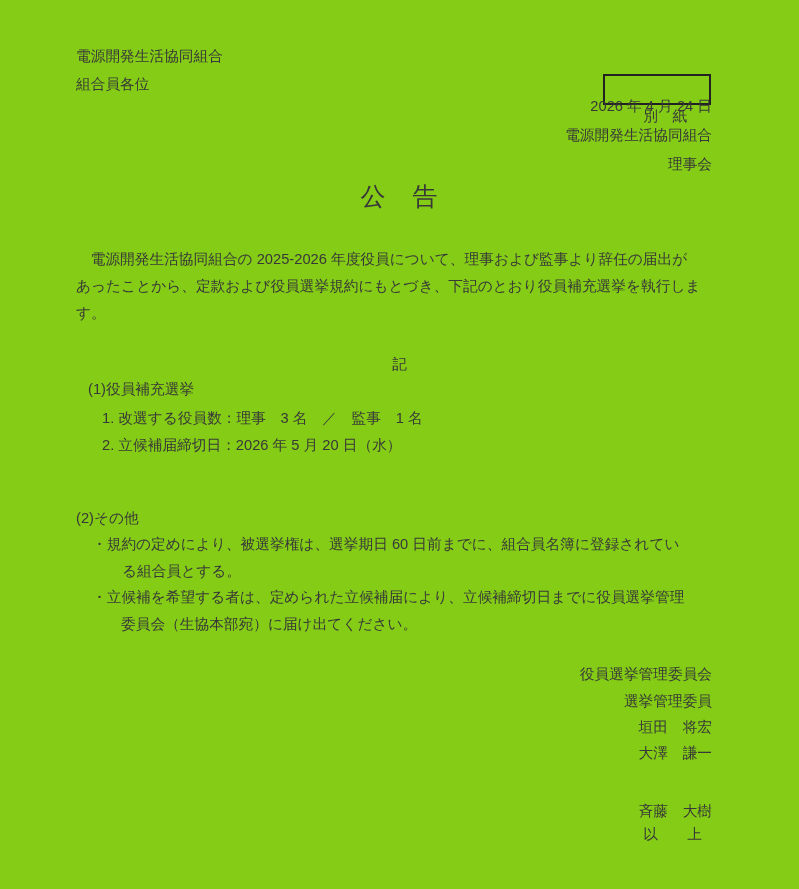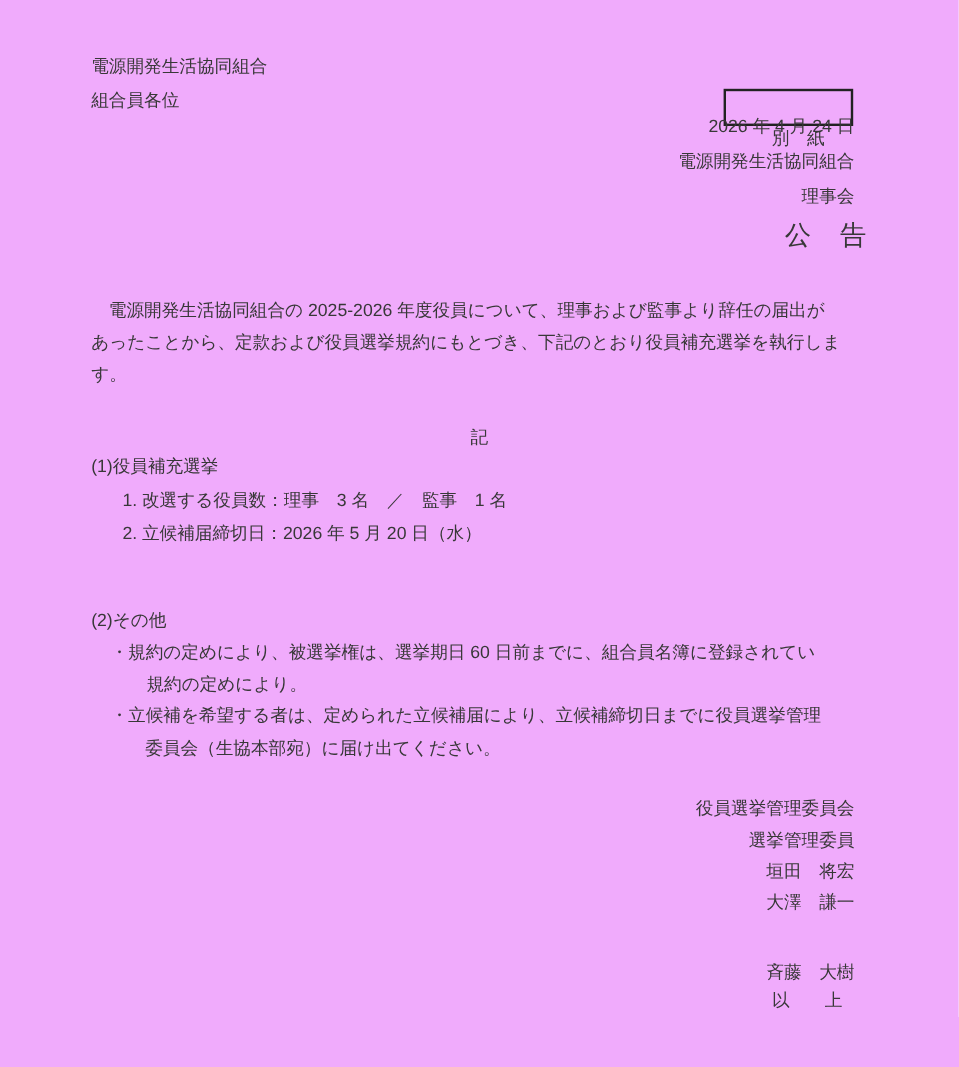--- a/index.html
+++ b/index.html
@@ -4,21 +4,21 @@
 <style>
   html, body {
     margin: 0;
     padding: 0;
     background: #ffffff;
   }
   .page {
     position: relative;
     width: 799px;
     height: 889px;
-    background: #f0abfc;
+    background: #84cc16;
     font-family: "Liberation Sans", sans-serif;
     color: #383838;
     font-size: 14.7px;
     overflow: hidden;
   }
   .ln {
     position: absolute;
     white-space: pre;
     line-height: 16px;
   }
@@ -27,24 +27,23 @@
     text-align: left;
   }
   .center-band {
     position: absolute;
     left: 76px;
     width: 647px;
     text-align: center;
     white-space: pre;
   }
   .doc-title {
-    font-size: 22px;
+    font-size: 25px;
     letter-spacing: 1px;
     line-height: 24px;
-    text-align: right;
   }
   .attachment-box {
     position: absolute;
     left: 603px;
     top: 46px;
     width: 104px;
     height: 27px;
     border: 2px solid #222222;
     text-align: center;
     line-height: 27px;
@@ -69,27 +68,27 @@
   <div class="ln r" style="top:156px">理事会</div>
 
   <div class="center-band doc-title" style="top:184px">公　告</div>
 
   <div class="ln" style="left:76px; top:251px">　電源開発生活協同組合の 2025-2026 年度役員について、理事および監事より辞任の届出が</div>
   <div class="ln" style="left:76px; top:278px">あったことから、定款および役員選挙規約にもとづき、下記のとおり役員補充選挙を執行しま</div>
   <div class="ln" style="left:76px; top:305px">す。</div>
 
   <div class="center-band" style="top:355px">記</div>
 
-  <div class="ln" style="left:76px; top:381px">(1)役員補充選挙</div>
+  <div class="ln" style="left:88px; top:381px">(1)役員補充選挙</div>
   <div class="ln" style="left:102px; top:410px">1. 改選する役員数：理事　3 名　／　監事　1 名</div>
   <div class="ln" style="left:102px; top:437px">2. 立候補届締切日：2026 年 5 月 20 日（水）</div>
 
   <div class="ln" style="left:76px; top:510px">(2)その他</div>
   <div class="ln" style="left:92px; top:536px">・規約の定めにより、被選挙権は、選挙期日 60 日前までに、組合員名簿に登録されてい</div>
-  <div class="ln" style="left:122px; top:563px">規約の定めにより。</div>
+  <div class="ln" style="left:122px; top:563px">る組合員とする。</div>
   <div class="ln" style="left:92px; top:589px">・立候補を希望する者は、定められた立候補届により、立候補締切日までに役員選挙管理</div>
   <div class="ln" style="left:121px; top:616px">委員会（生協本部宛）に届け出てください。</div>
 
   <div class="ln r" style="top:666px">役員選挙管理委員会</div>
   <div class="ln r" style="top:693px">選挙管理委員</div>
   <div class="ln r" style="top:719px">垣田　将宏</div>
   <div class="ln r" style="top:745px">大澤　謙一</div>
   <div class="ln r" style="top:803px">斉藤　大樹</div>
 
   <div class="ln" style="right:97px; text-align:right; top:826px">以　　上</div>

